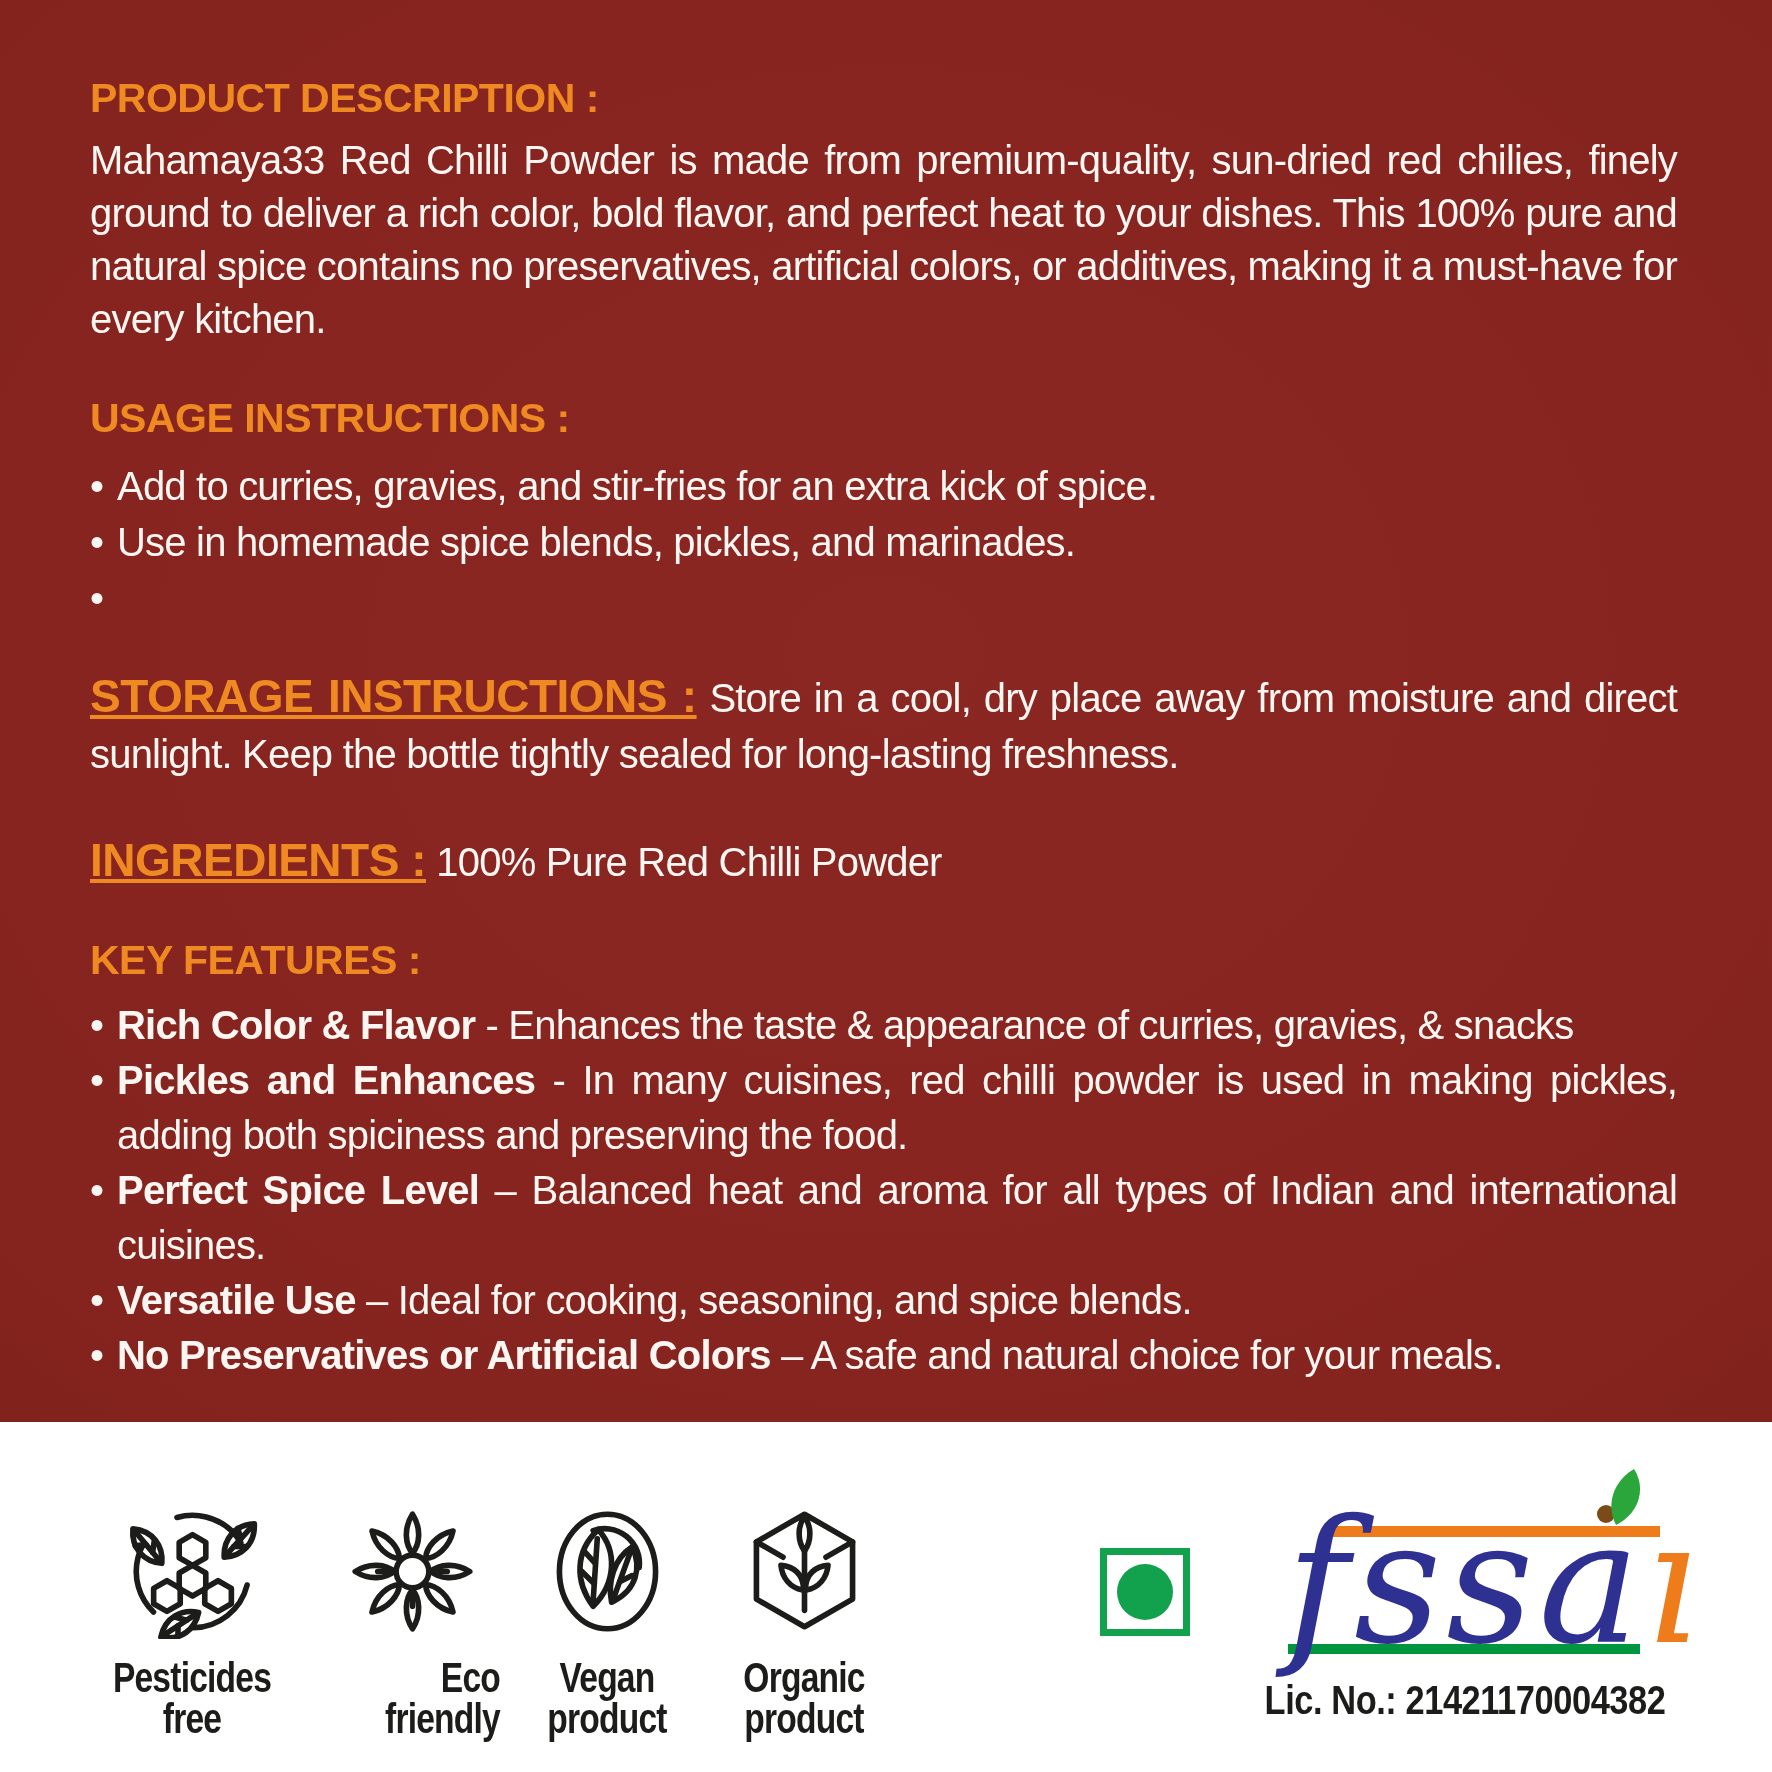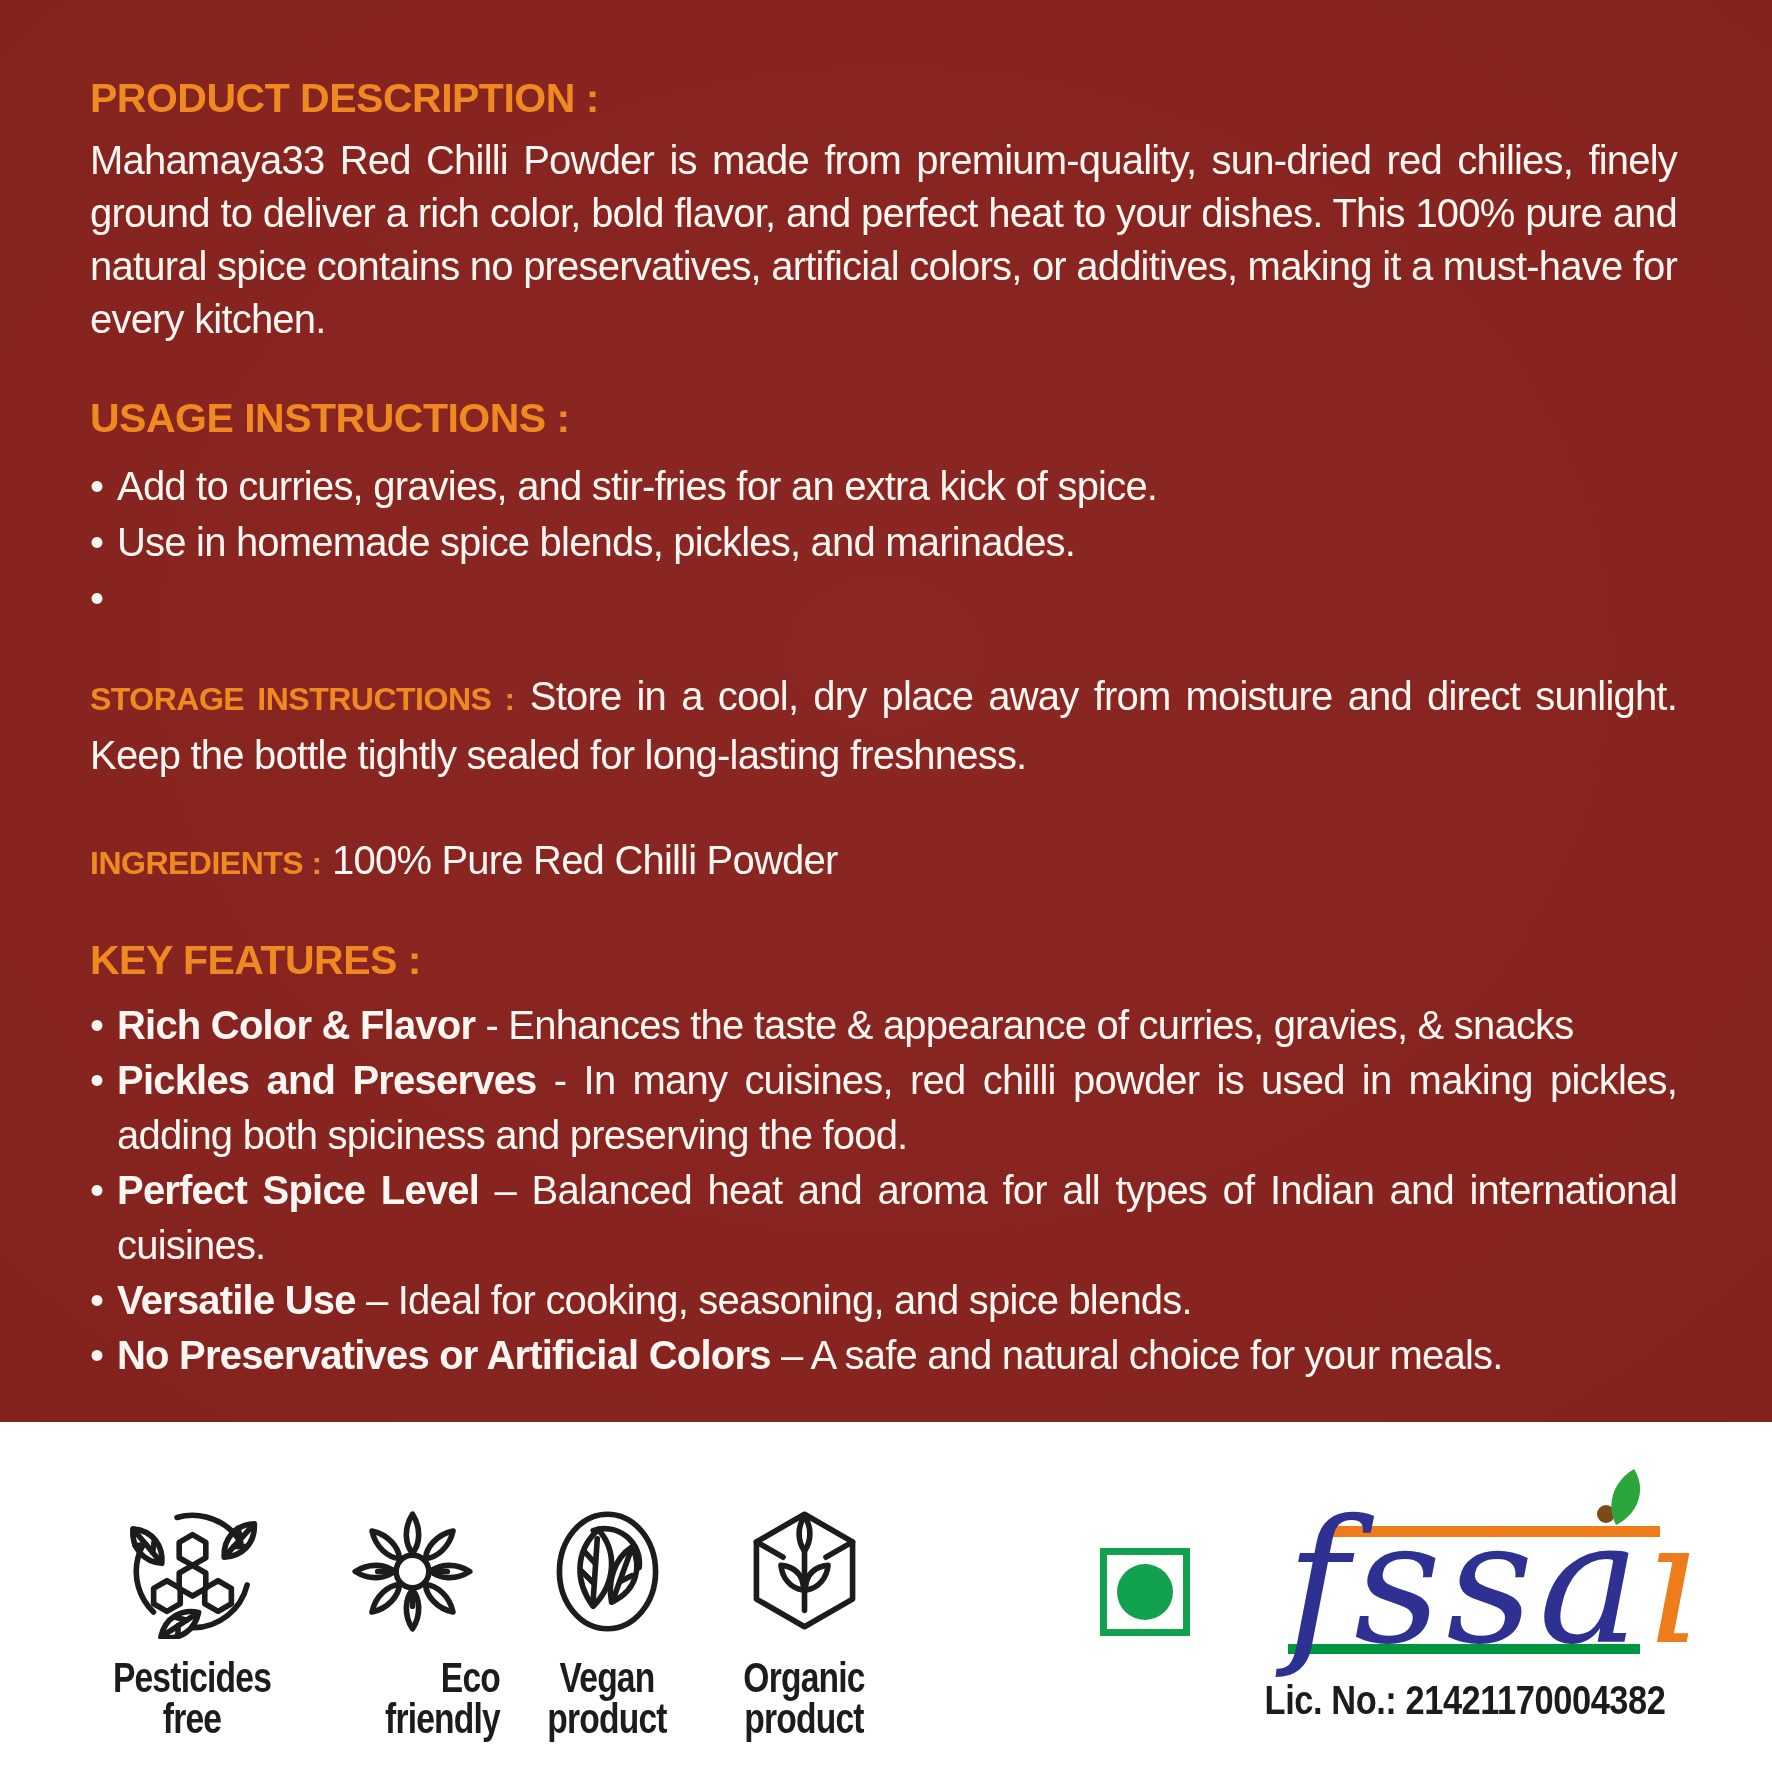--- a/index.html
+++ b/index.html
@@ -11,21 +11,21 @@
   .red{
     position:absolute;left:0;top:0;width:1772px;height:1422px;
     background:radial-gradient(115% 115% at 50% 46%, #8B2722 0%, #85231E 55%, #701E19 100%);
     color:#FBF6F2;
   }
   .block{position:absolute;left:90px;right:95px;}
   h2.sec{
     margin:0;font-size:41px;line-height:48px;font-weight:800;
     color:#EF8A22;letter-spacing:-0.5px;
   }
-  .h-inline{font-weight:800;color:#EF8A22;letter-spacing:-0.5px;font-size:32px;}
+  .h-inline{font-weight:800;color:#EF8A22;letter-spacing:-0.5px;font-size:46px;text-decoration:underline;}
   .para{
     margin:12px 0 0 0;font-size:40px;line-height:53px;letter-spacing:-0.8px;
     text-align:justify;
   }
   .para.loose{line-height:56px;margin-top:0;}
   ul.blist{list-style:none;margin:16px 0 0 0;padding:0;}
   ul.blist li{
     position:relative;padding-left:27px;font-size:40px;letter-spacing:-0.8px;
   }
   .usage ul.blist li{line-height:56px;}
@@ -95,21 +95,21 @@
     </div>
 
     <div class="block" style="top:834px">
       <p class="ing-line"><span class="h-inline">INGREDIENTS :</span> <span>100% Pure Red Chilli Powder</span></p>
     </div>
 
     <div class="block kf" style="top:936px">
       <h2 class="sec">KEY FEATURES :</h2>
       <ul class="blist">
         <li><span class="blt">•</span><b>Rich Color &amp; Flavor</b><span> - </span><span>Enhances the taste &amp; appearance of curries, gravies, &amp; snacks</span></li>
-        <li><span class="blt">•</span><b>Pickles and Preserves</b><span> - </span><span>In many cuisines, red chilli powder is used in making pickles, adding both spiciness and preserving the food.</span></li>
+        <li><span class="blt">•</span><b>Pickles and Enhances</b><span> - </span><span>In many cuisines, red chilli powder is used in making pickles, adding both spiciness and preserving the food.</span></li>
         <li><span class="blt">•</span><b>Perfect Spice Level</b><span> – </span><span>Balanced heat and aroma for all types of Indian and international cuisines.</span></li>
         <li><span class="blt">•</span><b>Versatile Use</b><span> – </span><span>Ideal for cooking, seasoning, and spice blends.</span></li>
         <li><span class="blt">•</span><b>No Preservatives or Artificial Colors</b><span> – </span><span>A safe and natural choice for your meals.</span></li>
       </ul>
     </div>
   </section>
 
   <section class="footer">
 
     <div class="badge b1">

